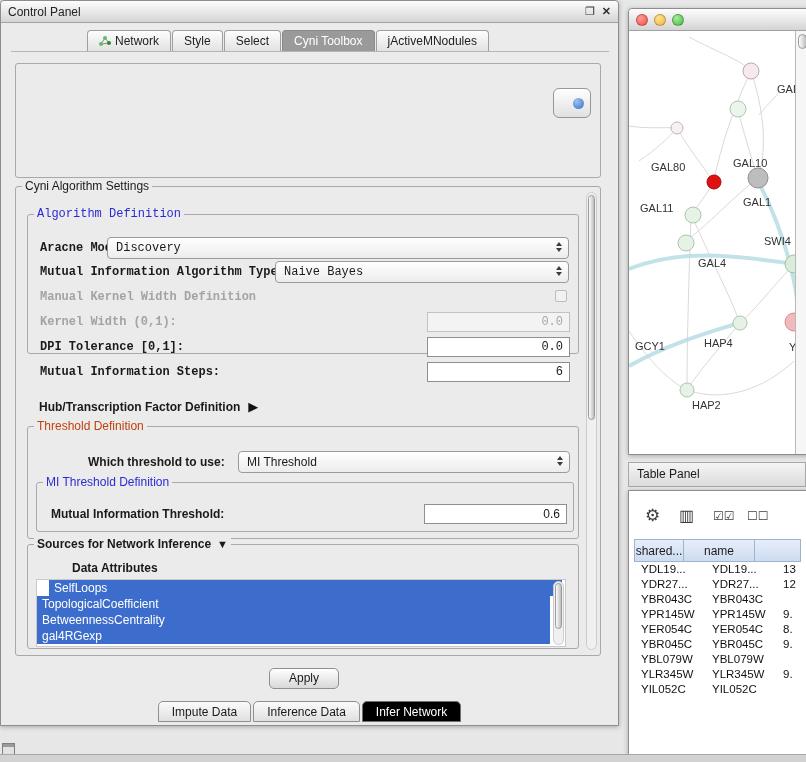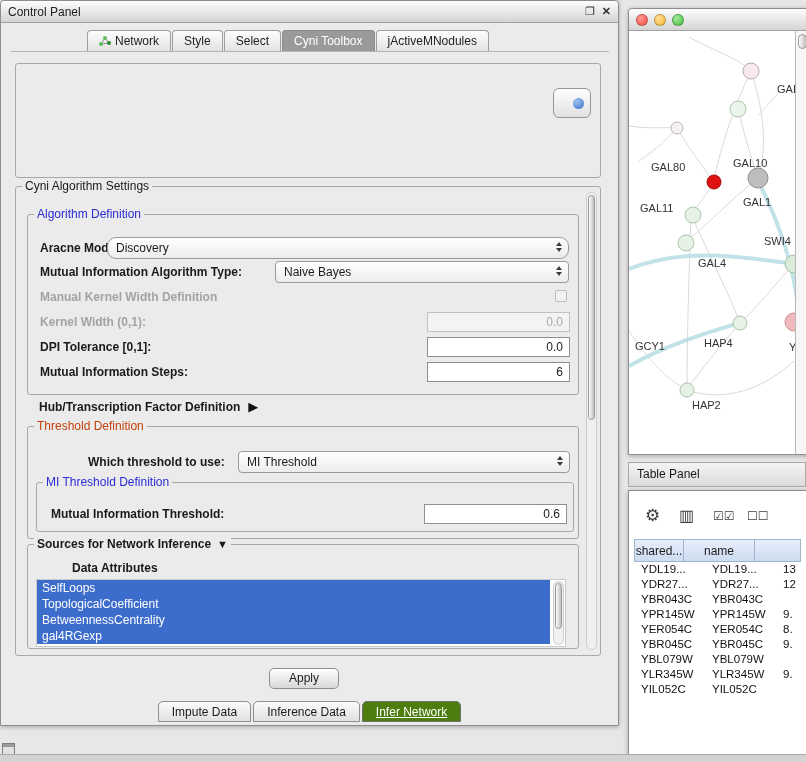--- a/index.html
+++ b/index.html
@@ -44,21 +44,21 @@
   .attr-list { position:absolute; background:#fff; border:1px solid #c9c9c9; overflow:hidden; }
   .attr-item { height:16px; line-height:16px; background:#3d6dcc; color:#fff; font-size:12px; padding-left:5px; white-space:nowrap; }
 
   .sb-track { position:absolute; background:#f0f0f0; border:1px solid #cdcdcd; border-radius:6px; }
   .sb-thumb { position:absolute; left:1px; right:1px; background:linear-gradient(90deg,#fdfdfd,#bdbdbd); border:1px solid #9a9a9a; border-radius:5px; }
 
   .btn { position:absolute; height:21px; background:linear-gradient(#ffffff,#d8d8d8); border:1px solid #8f8f8f; border-radius:5px; font-size:12px; text-align:center; line-height:19px; }
 
   .btabs { position:absolute; left:0; right:0; display:flex; justify-content:center; }
   .btab { height:21px; line-height:20px; padding:0 13px; font-size:12px; background:linear-gradient(#fbfbfb,#e0e0e0); border:1px solid #8f8f8f; border-radius:5px 5px 0 0; margin:0 1px; }
-  .btab.active { background:#4d7c0f; color:#fff; border-color:#6f6f6f;text-decoration:underline; }
+  .btab.active { background:#000000; color:#fff; border-color:#6f6f6f; }
 
   .light { width:12px; height:12px; border-radius:50%; display:inline-block; margin-right:6px; border:1px solid rgba(0,0,0,.25); }
 
   .tp-header { position:absolute; background:linear-gradient(#f4f4f4,#dcdcdc); border:1px solid #a8a8a8; font-size:12px; line-height:23px; padding-left:8px; }
 
   .tbl-hcell { height:23px; background:linear-gradient(#e7eefb,#cddcf0); border-right:1px solid #9db4cc; border-top:1px solid #9db4cc; border-bottom:1px solid #9db4cc; text-align:center; line-height:22px; font-size:12px; color:#1c1c1c; overflow:hidden; white-space:nowrap; }
   .tbl-row { display:flex; height:15px; }
   .tbl-cell { font-size:11.5px; line-height:15px; padding-left:7px; overflow:hidden; white-space:nowrap; color:#111; }
 
   .toolbar-icon { position:absolute; color:#3d3d3d; }
@@ -111,25 +111,25 @@
     </div>
 
 
     <div class="fs" style="left:14px;top:185px;width:586px;height:470px;">
       <span class="lg">Cyni Algorithm Settings</span>
 
       <div class="sb-track" style="right:3px;top:5px;width:11px;height:458px;">
         <div class="sb-thumb" style="top:2px;height:225px;"></div>
       </div>
 
-      <div class="fs" style="left:11px;top:27px;width:552px;height:181px;">
+      <div class="fs" style="left:11px;top:27px;width:552px;height:140px;font-family:Liberation Mono, monospace;">
         <span class="lg blue">Algorithm Definition</span>
 
         <span class="flabel" style="left:12px;top:26px;">Aracne Mode:</span>
-        <div class="dropdown" style="left:79px;top:22px;width:462px;border-radius:9px;">
+        <div class="dropdown" style="left:79px;top:22px;width:462px;">
           <span>Discovery</span>
           <span class="dd-arrows">
               <i class="up"></i>
               <i class="dn"></i>
             </span>
         </div>
 
         <span class="flabel" style="left:12px;top:50px;">Mutual Information Algorithm Type:</span>
         <div class="dropdown" style="left:247px;top:46px;width:294px;">
           <span>Naive Bayes</span>
@@ -176,21 +176,21 @@
         </div>
       </div>
 
       <div class="fs" style="left:11px;top:357px;width:552px;height:105px;">
         <span class="lg" style="display:flex;align-items:center;gap:6px;font-weight:bold;">
           <span>Sources for Network Inference</span>
           <span style="font-size:11px;">▼</span>
         </span>
         <span class="flabel" style="left:8px;top:16px;padding-left:36px;">Data Attributes</span>
         <div class="attr-list" style="left:8px;top:34px;width:530px;height:68px;">
-          <div class="attr-item" style="width:513px;">SelfLoops</div>
+          <div class="attr-item" style="width:513px;margin-left:12px;">SelfLoops</div>
           <div class="attr-item" style="width:513px;">TopologicalCoefficient</div>
           <div class="attr-item" style="width:513px;">BetweennessCentrality</div>
           <div class="attr-item" style="width:513px;">gal4RGexp</div>
           <div class="sb-track" style="right:1px;top:1px;width:11px;height:64px;">
             <div class="sb-thumb" style="top:1px;height:46px;"></div>
           </div>
         </div>
       </div>
     </div>
 

